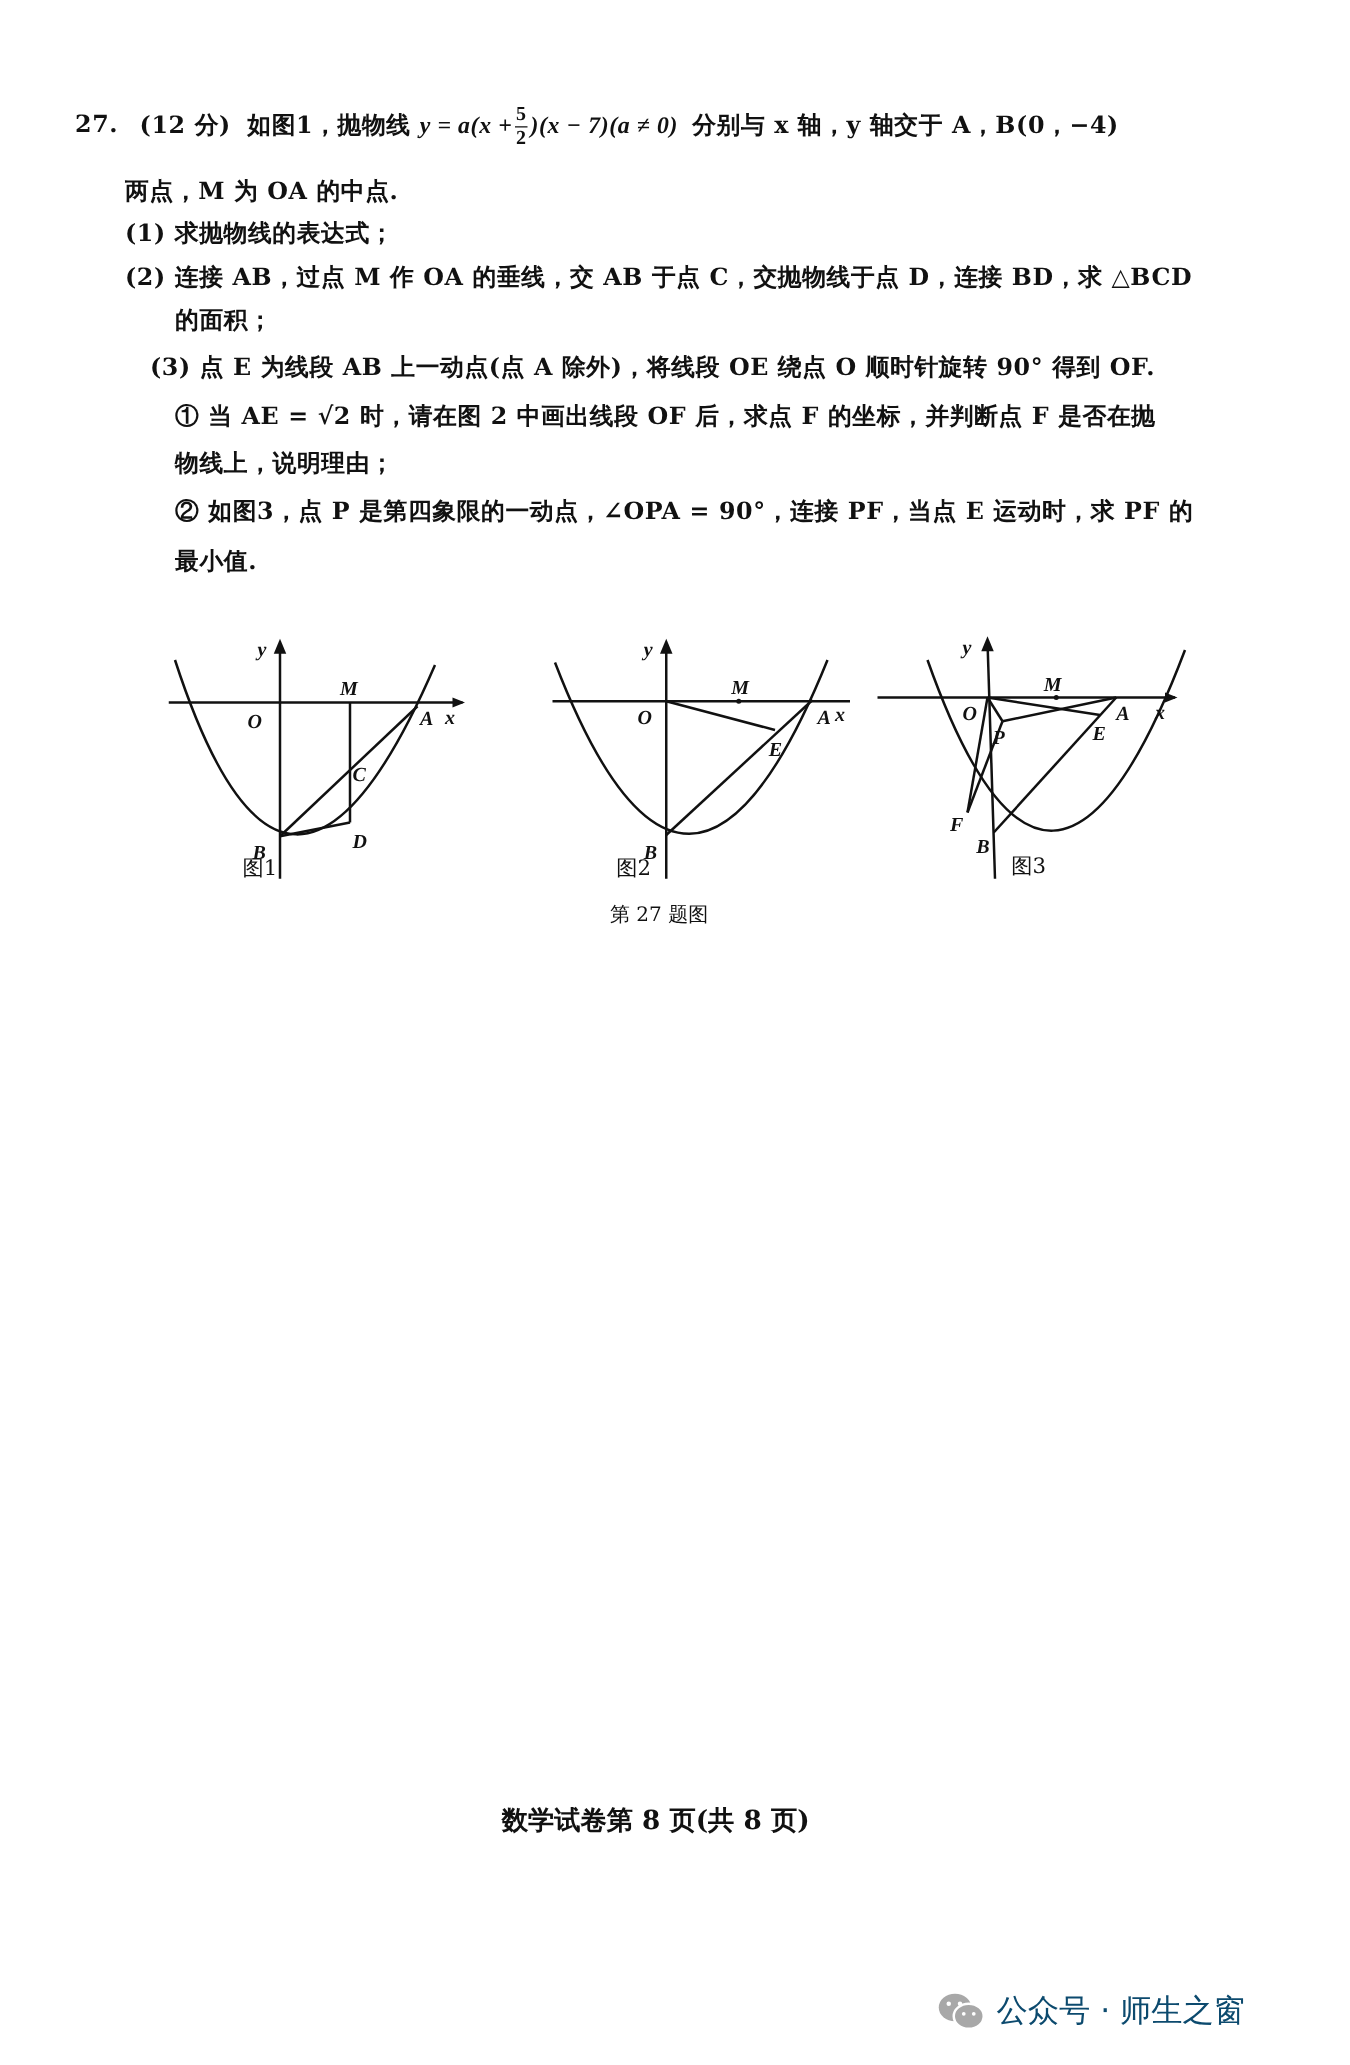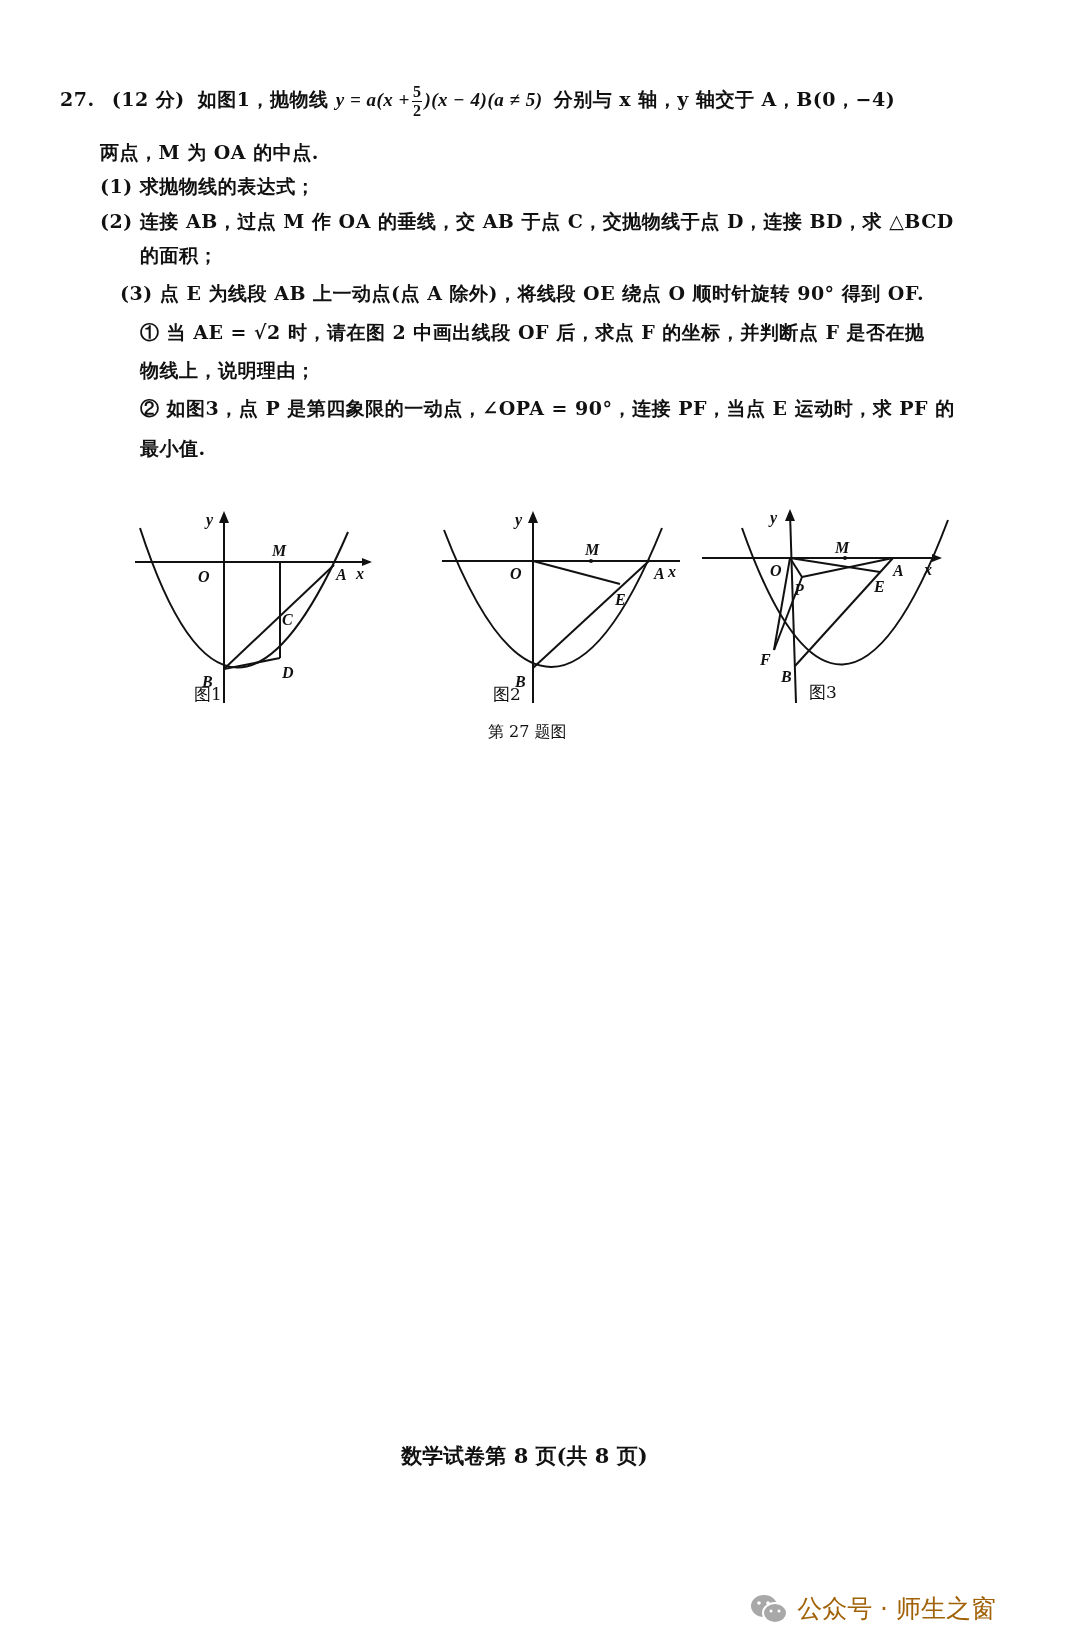--- a/index.html
+++ b/index.html
@@ -8,32 +8,32 @@
     .line { position:absolute; font-size:19px; font-weight:bold; white-space:nowrap; letter-spacing:0.5px; }
     .math { font-style:italic; font-family:"Liberation Serif", "DejaVu Serif", serif; }
     .frac { display:inline-block; vertical-align:middle; text-align:center; font-style:normal; line-height:1; margin:0 2px; }
     .frac span { display:block; font-size:16px; }
     .frac .num { border-bottom:1.5px solid #111; padding:0 1px 1px; }
     .frac .den { padding-top:1px; }
     .fig { position:absolute; }
     .fig svg { overflow:visible; }
     .fig-caption { position:absolute; font-size:17px; font-weight:normal; }
     .footer { position:absolute; font-size:21px; font-weight:bold; left:0; width:1004px; text-align:center; }
-    .watermark { position:absolute; right:84px; top:1592px; color:#a16207; font-family:"DejaVu Sans", sans-serif; font-size:25px; display:flex; align-items:center; gap:8px; }
+    .watermark { position:absolute; right:84px; top:1592px; color:#0c4a6e; font-family:"DejaVu Sans", sans-serif; font-size:25px; display:flex; align-items:center; gap:8px; }
     .lbl { font-family:"Liberation Serif", serif; font-style:italic; font-weight:bold; font-size:16px; fill:#111; }
   </style>
 </head>
 <body>
 
 <div class="line" style="left:60px; top:84px;">
   <span>27.</span>
   <span style="margin-left:10px;margin-top:28px;">(12 分)</span>
   <span style="margin-left:6px;">如图1，抛物线</span>
   <span class="math">
-    <span>y = a(x +</span><span class="frac"><span class="num">5</span><span class="den">2</span></span><span>)(x − 4)(a ≠ 5)</span>
+    <span>y = a(x +</span><span class="frac"><span class="num">5</span><span class="den">2</span></span><span>)(x − 7)(a ≠ 0)</span>
   </span>
   <span style="margin-left:6px;">分别与 x 轴，y 轴交于 A，B(0，−4)</span>
 </div>
 <div class="line" style="left:100px; top:140px;">两点，M 为 OA 的中点.</div>
 <div class="line" style="left:100px; top:174px;text-align:right;">(1) 求抛物线的表达式；</div>
 <div class="line" style="left:100px; top:209px;">(2) 连接 AB，过点 M 作 OA 的垂线，交 AB 于点 C，交抛物线于点 D，连接 BD，求 △BCD</div>
 <div class="line" style="left:140px; top:243px;">的面积；</div>
 <div class="line" style="left:100px; top:281px;margin-left:20px;">(3) 点 E 为线段 AB 上一动点(点 A 除外)，将线段 OE 绕点 O 顺时针旋转 90° 得到 OF.</div>
 <div class="line" style="left:140px; top:320px;">① 当 AE = √2 时，请在图 2 中画出线段 OF 后，求点 F 的坐标，并判断点 F 是否在抛</div>
 <div class="line" style="left:140px; top:358px;">物线上，说明理由；</div>

